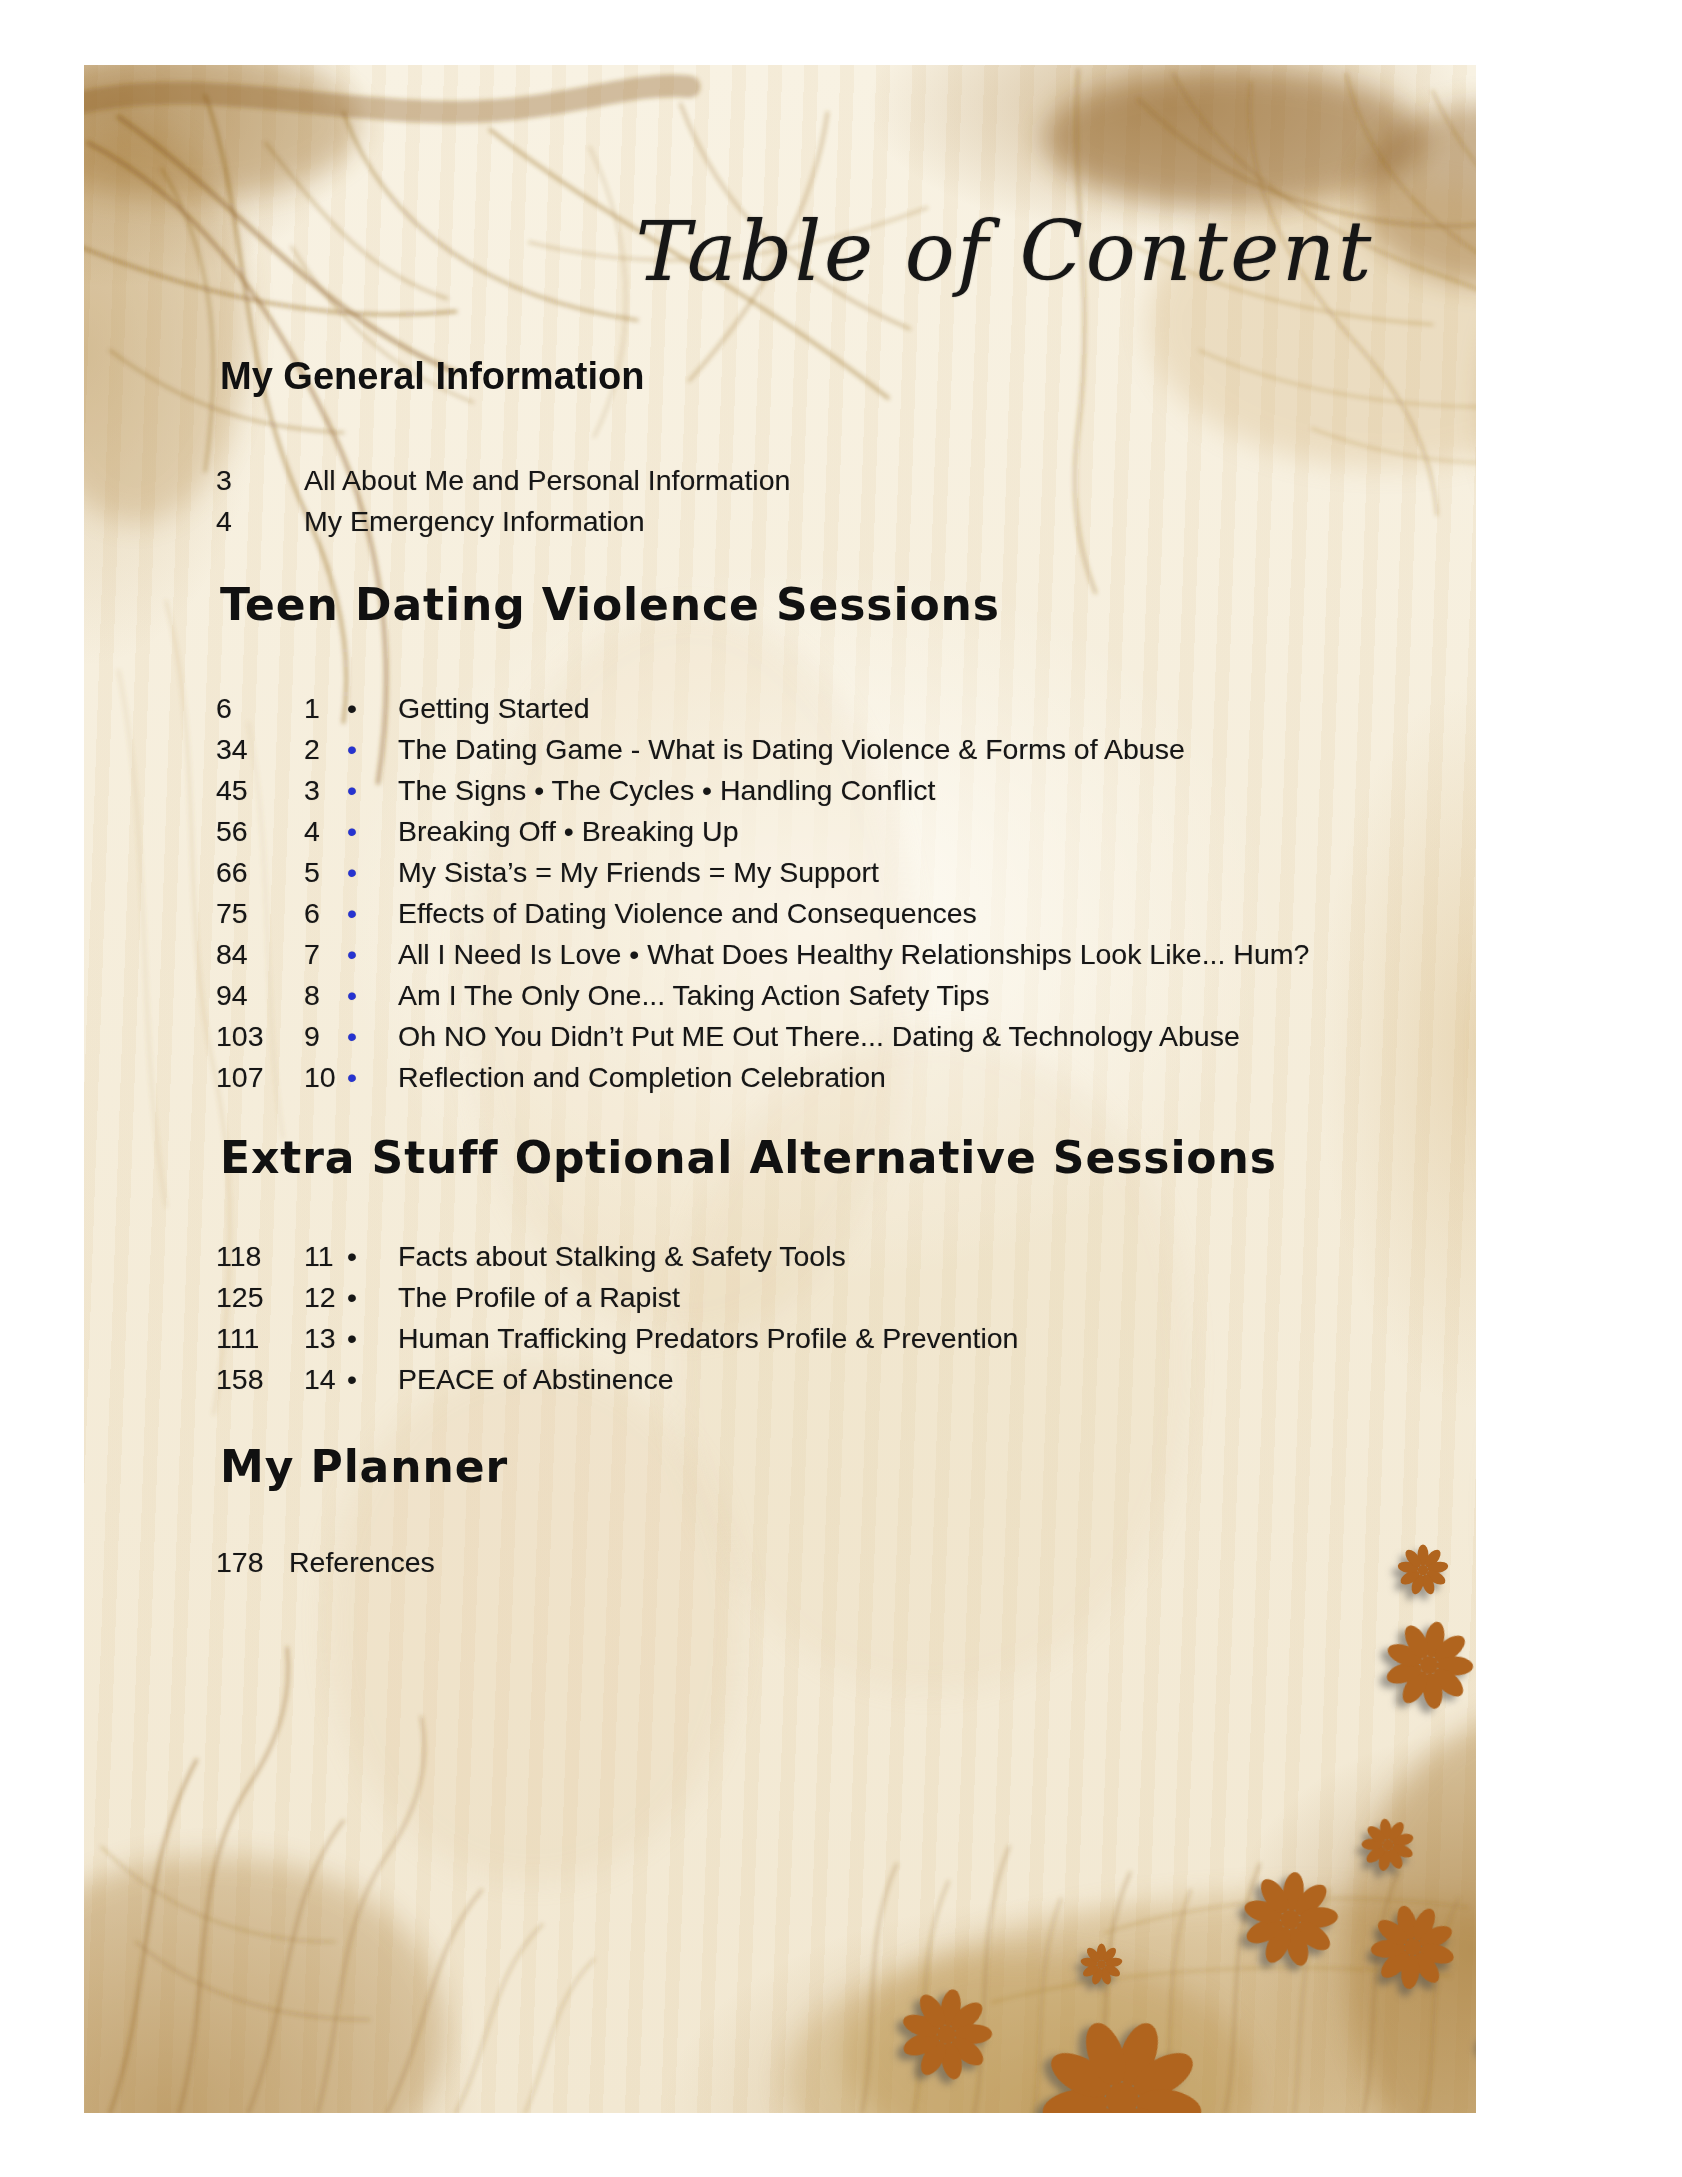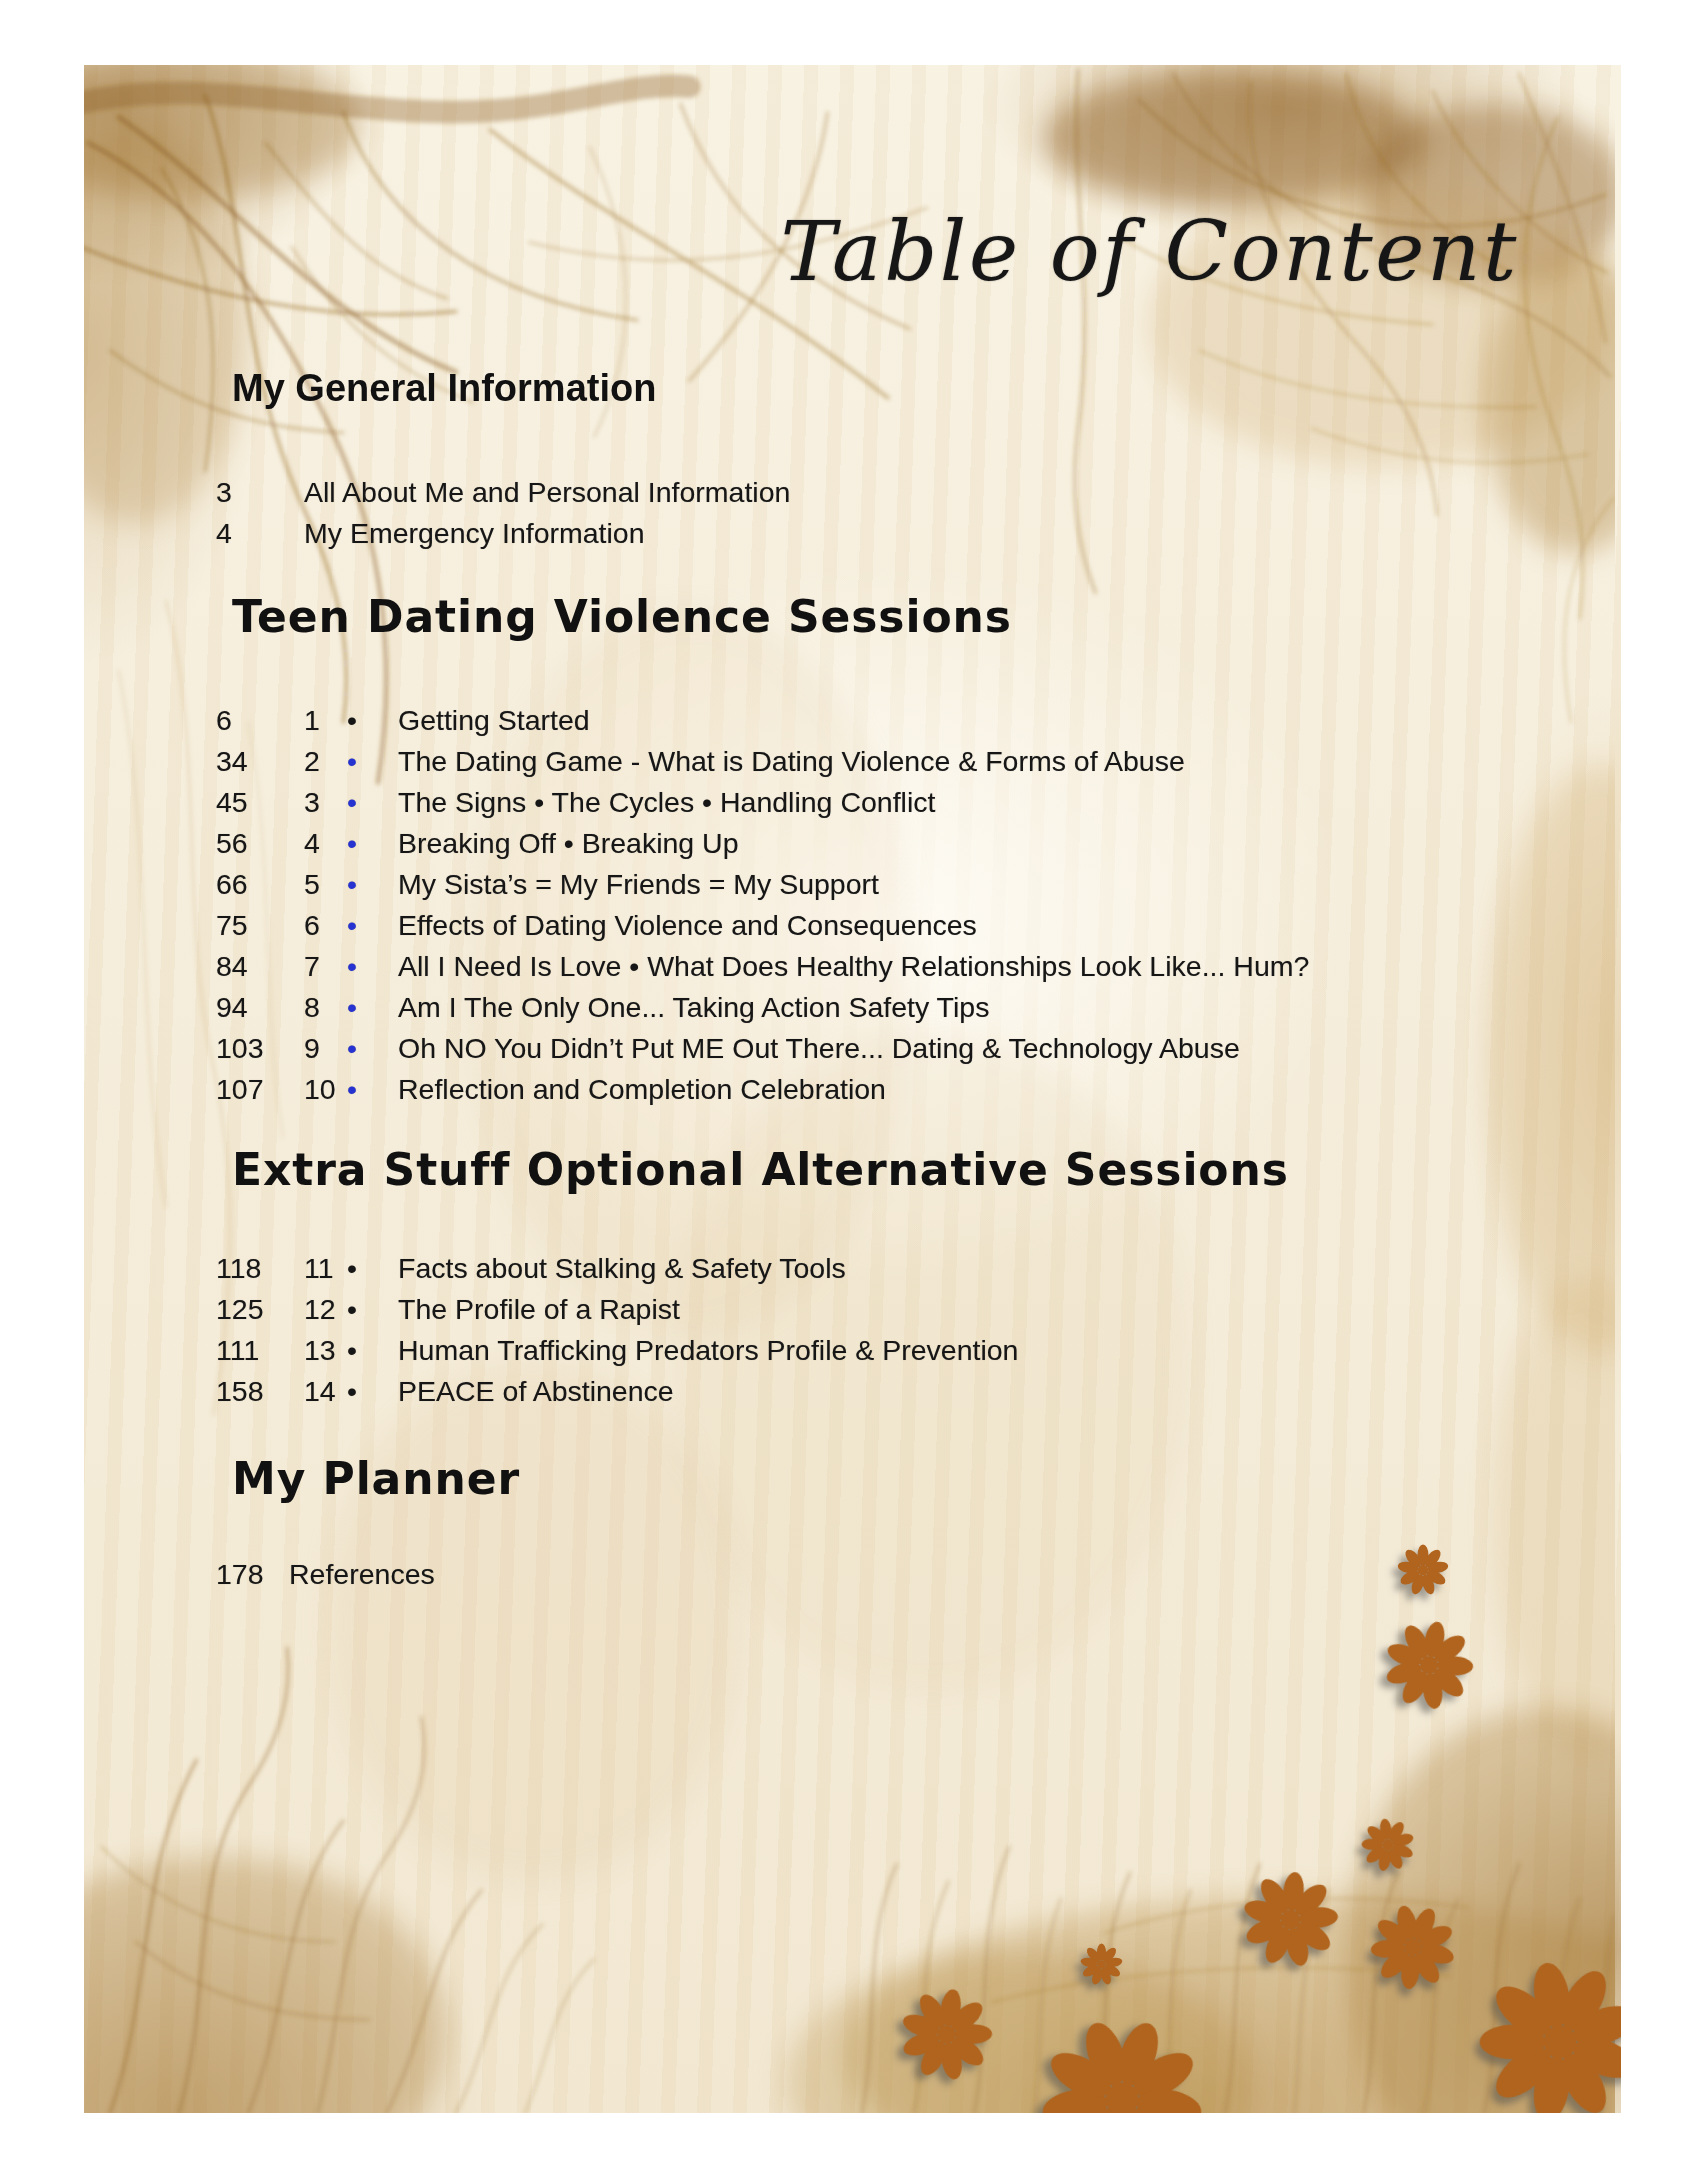--- a/index.html
+++ b/index.html
@@ -2,21 +2,21 @@
 <html style="--ink: #161616; --parchment: #f4ecdb; --bullet-blue: #2633d0; --flower: #b0641e;font-size:14px"><head>
 <meta charset="utf-8">
 <style>
   html,body{margin:0;padding:0;background:#ffffff;}
   #canvas{
     position:relative;width:1683px;height:2177px;background:#ffffff;overflow:hidden;
     font-family:"Liberation Sans",sans-serif;color:var(--ink,#161616);
   }
   
   #page{
-    position:absolute;left:84px;top:65px;width:1537px;height:2048px;overflow:hidden;
+    position:absolute;left:84px;top:65px;width:1392px;height:2048px;overflow:hidden;
     background-color:var(--parchment,#f4ecdb);
     background-image:
       radial-gradient(ellipse 778px 605px at 52% 42%, rgba(255,253,247,.95) 0%, rgba(255,253,247,0) 60%),
       radial-gradient(ellipse 432px 190px at 78% 2%,  rgba(146,96,26,.38) 0%, rgba(146,96,26,0) 70%),
       radial-gradient(ellipse 363px 259px at 2% 2%,   rgba(139,90,25,.40) 0%, rgba(139,90,25,0) 70%),
       radial-gradient(ellipse 259px 450px at 0% 14%,  rgba(164,117,45,.25) 0%, rgba(164,117,45,0) 70%),
       radial-gradient(ellipse 225px 519px at 100% 48%,rgba(201,160,90,.28) 0%, rgba(201,160,90,0) 70%),
       radial-gradient(ellipse 450px 363px at 6% 100%, rgba(160,115,45,.42) 0%, rgba(160,115,45,0) 70%),
       radial-gradient(ellipse 605px 311px at 72% 100%,rgba(170,125,55,.45) 0%, rgba(170,125,55,0) 70%),
       radial-gradient(ellipse 363px 311px at 100% 92%,rgba(150,104,40,.45) 0%, rgba(150,104,40,0) 70%),
@@ -26,21 +26,21 @@
   #texture{position:absolute;left:0;top:0;width:1531px;height:2048px;z-index:1;}
   
   .script-title{
     position:absolute;top:145px;right:102px;z-index:3;margin:0;
     font-family:"DejaVu Serif",serif;font-style:italic;font-weight:normal;
     font-size:83px;line-height:1;letter-spacing:2.6px;color:#161616;
     text-shadow:0 0 1.7px rgba(0,0,0,.35);
   }
   
   .sec{position:absolute;left:132px;z-index:3;white-space:nowrap;}
-  .sec h2{margin:16px;line-height:45px;color:#111;}
+  .sec h2{margin:4px;line-height:45px;color:#111;}
   .h-arial{font-family:"Liberation Sans",sans-serif;font-weight:bold;font-size:38px;}
   .h-gothic{font-family:"DejaVu Sans",sans-serif;font-weight:bold;font-size:44px;letter-spacing:0.9px;}
   .list{font-size:28.5px;line-height:41px;text-shadow:0 0 0.9px rgba(0,0,0,.3);}
   .row{display:flex;align-items:baseline;}
   .pg{flex:0 0 88px;}
   .pg-narrow{flex:0 0 73px;}
   .num{flex:0 0 auto;min-width:43px;}
   .dot{width:31px;text-align:left;color:#161616;}
   .dot.blue{color:var(--bullet-blue,#2633d0);}
   .t{margin-left:20px;}

